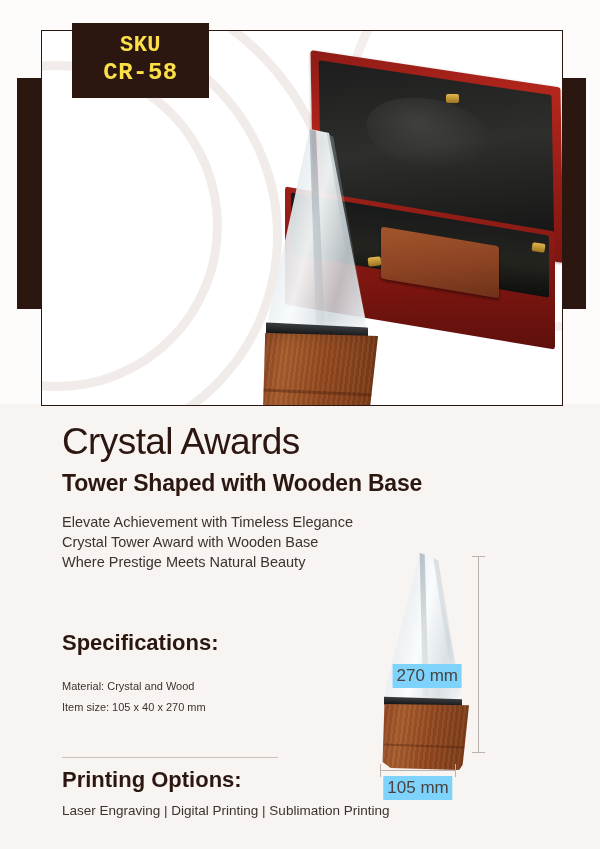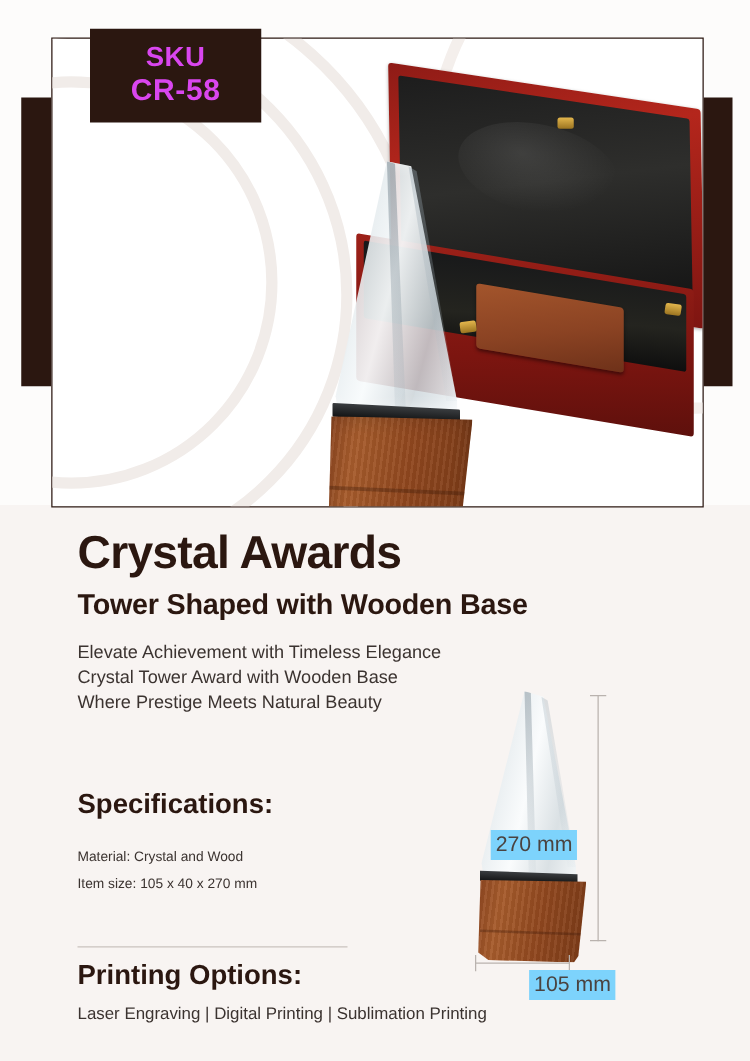--- a/index.html
+++ b/index.html
@@ -191,36 +191,37 @@
     background: #2b1710;
     display: flex;
     flex-direction: column;
     align-items: center;
     justify-content: center;
     gap: 2px;
     z-index: 12;
   }
   .sku-badge .sku-label,
   .sku-badge .sku-value {
-    color: #d946ef;
+    color: #fde047;
     font-weight: bold;
     letter-spacing: .5px;
     line-height: 1.1;
+    font-family: Liberation Mono, monospace;
   }
   .sku-badge .sku-label { font-size: 22px; }
   .sku-badge .sku-value { font-size: 24px; }
 
   
   .content { position: absolute; left: 0; top: 404px; width: 600px; }
 
   .title {
     position: absolute;
     left: 62px; top: 17px;
     font-size: 37px;
-    font-weight: bold;
+    font-weight: normal;
     color: #2b1710;
     letter-spacing: -.6px;
   }
   .subtitle {
     position: absolute;
     left: 62px; top: 66px;
     font-size: 23px;
     font-weight: bold;
     color: #2b1710;
     letter-spacing: -.2px;
@@ -342,21 +343,21 @@
   .m-label {
     position: absolute;
     font-size: 17px;
     font-weight: normal;
     color: #4a4340;
     background: #7dd3fc;
     padding: 2px 4px;
     white-space: nowrap;
   }
   .m-label-v { left: 92px; top: 116px; transform: translateX(-100%); }
-  .m-label-h { left: 48px; top: 228px; transform: translateX(-50%); margin-left: 40px; }
+  .m-label-h { left: 48px; top: 228px; transform: translateX(-50%); }
 </style>
 </head>
 <body>
 
 <div id="page">
 
   <div class="upper-bg"></div>
   <div class="lower-bg"></div>
 
   <div class="bar bar-left"></div>

